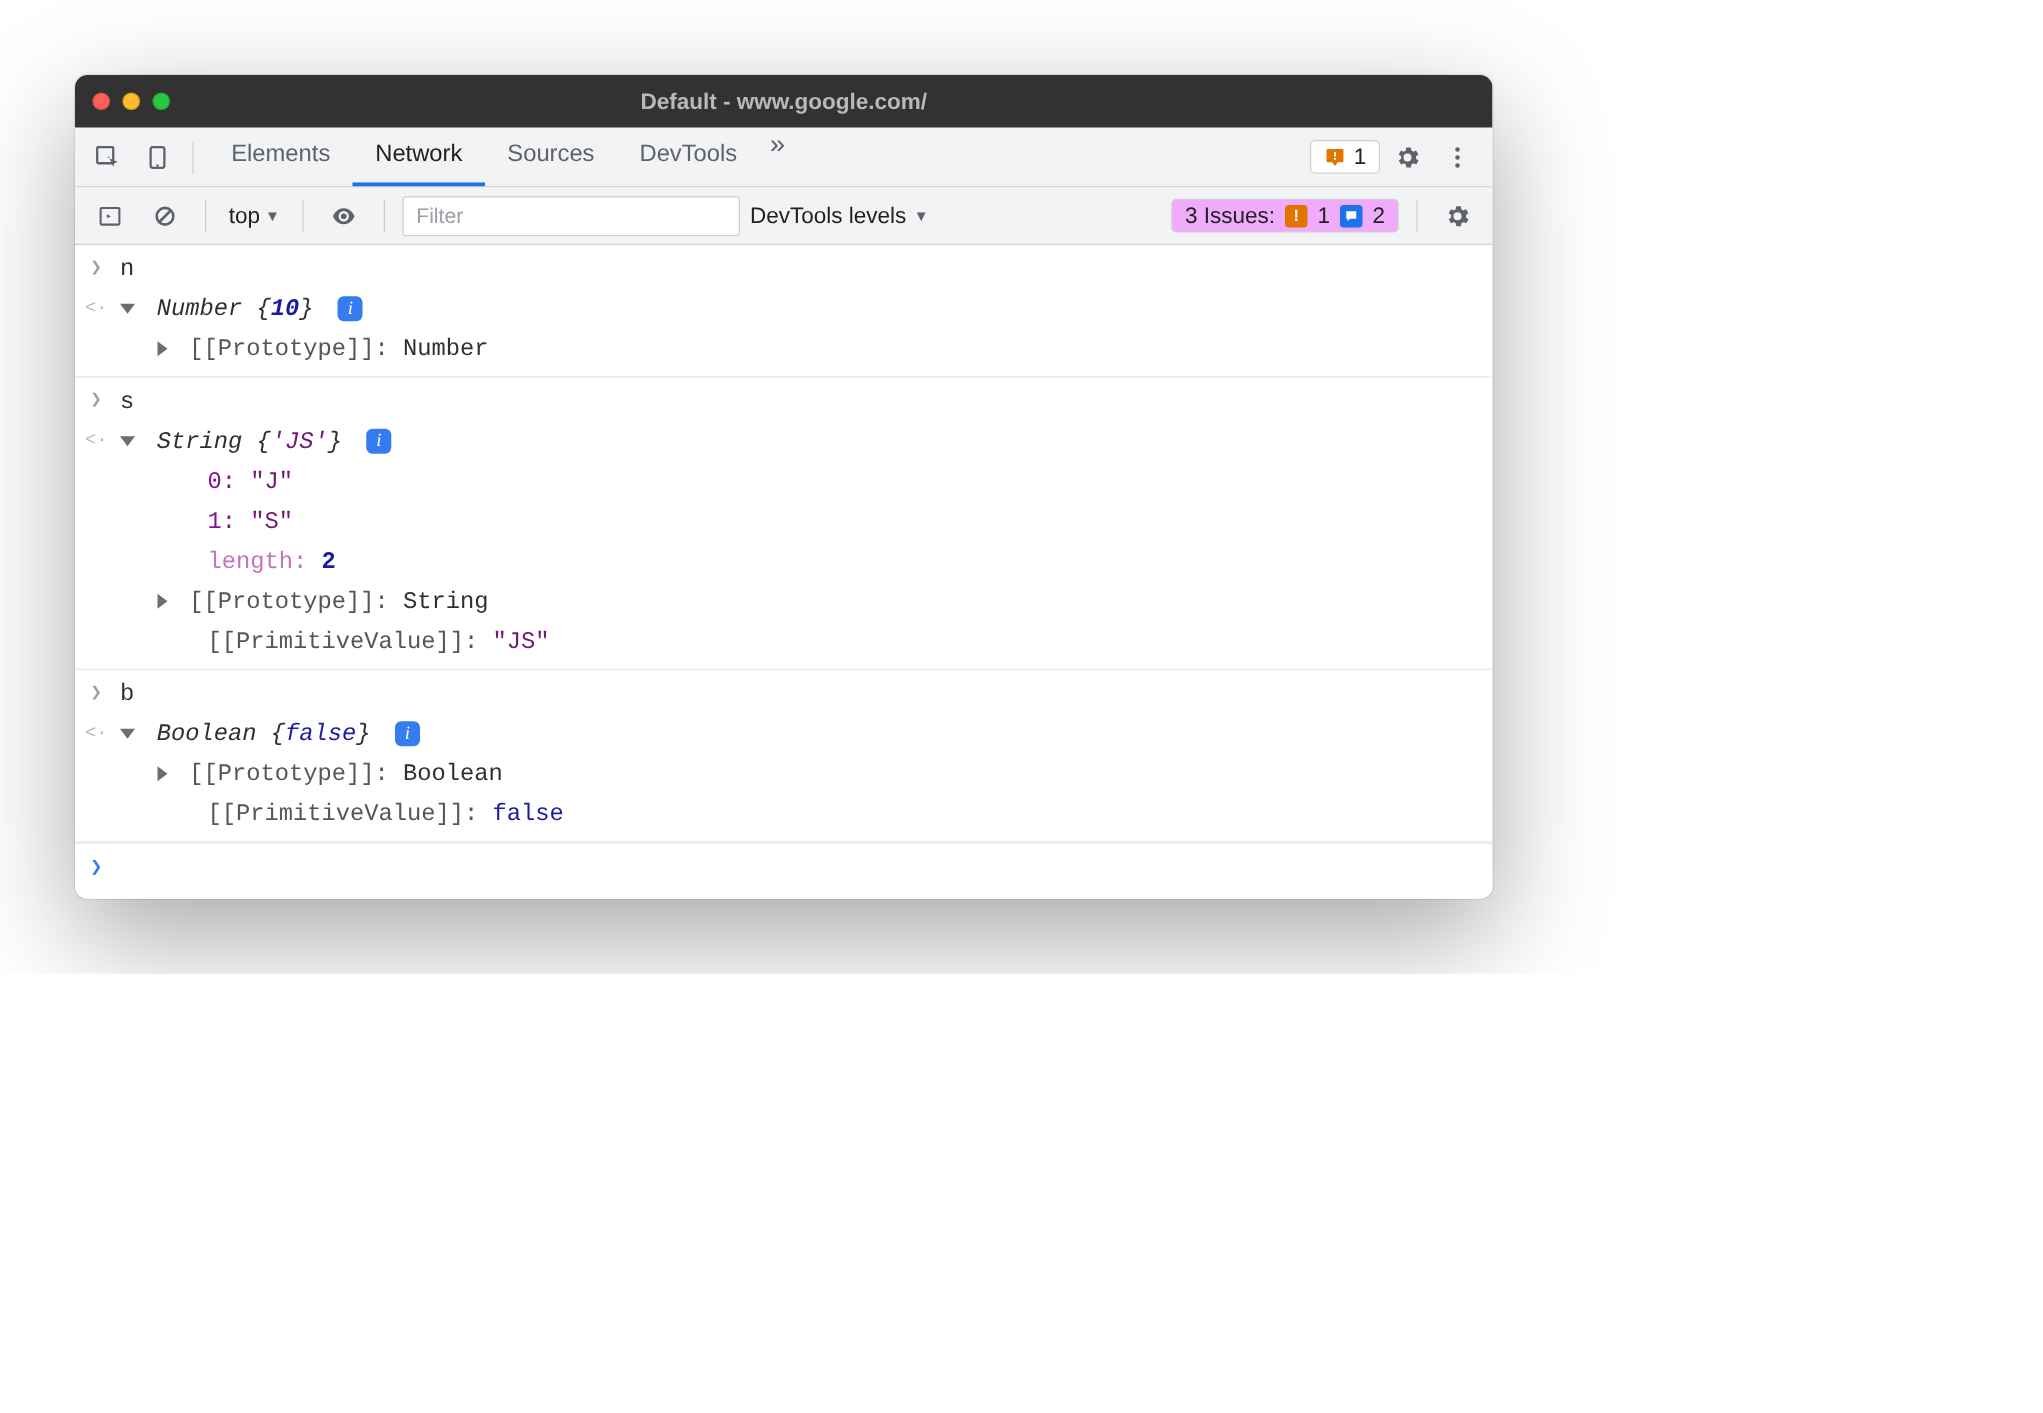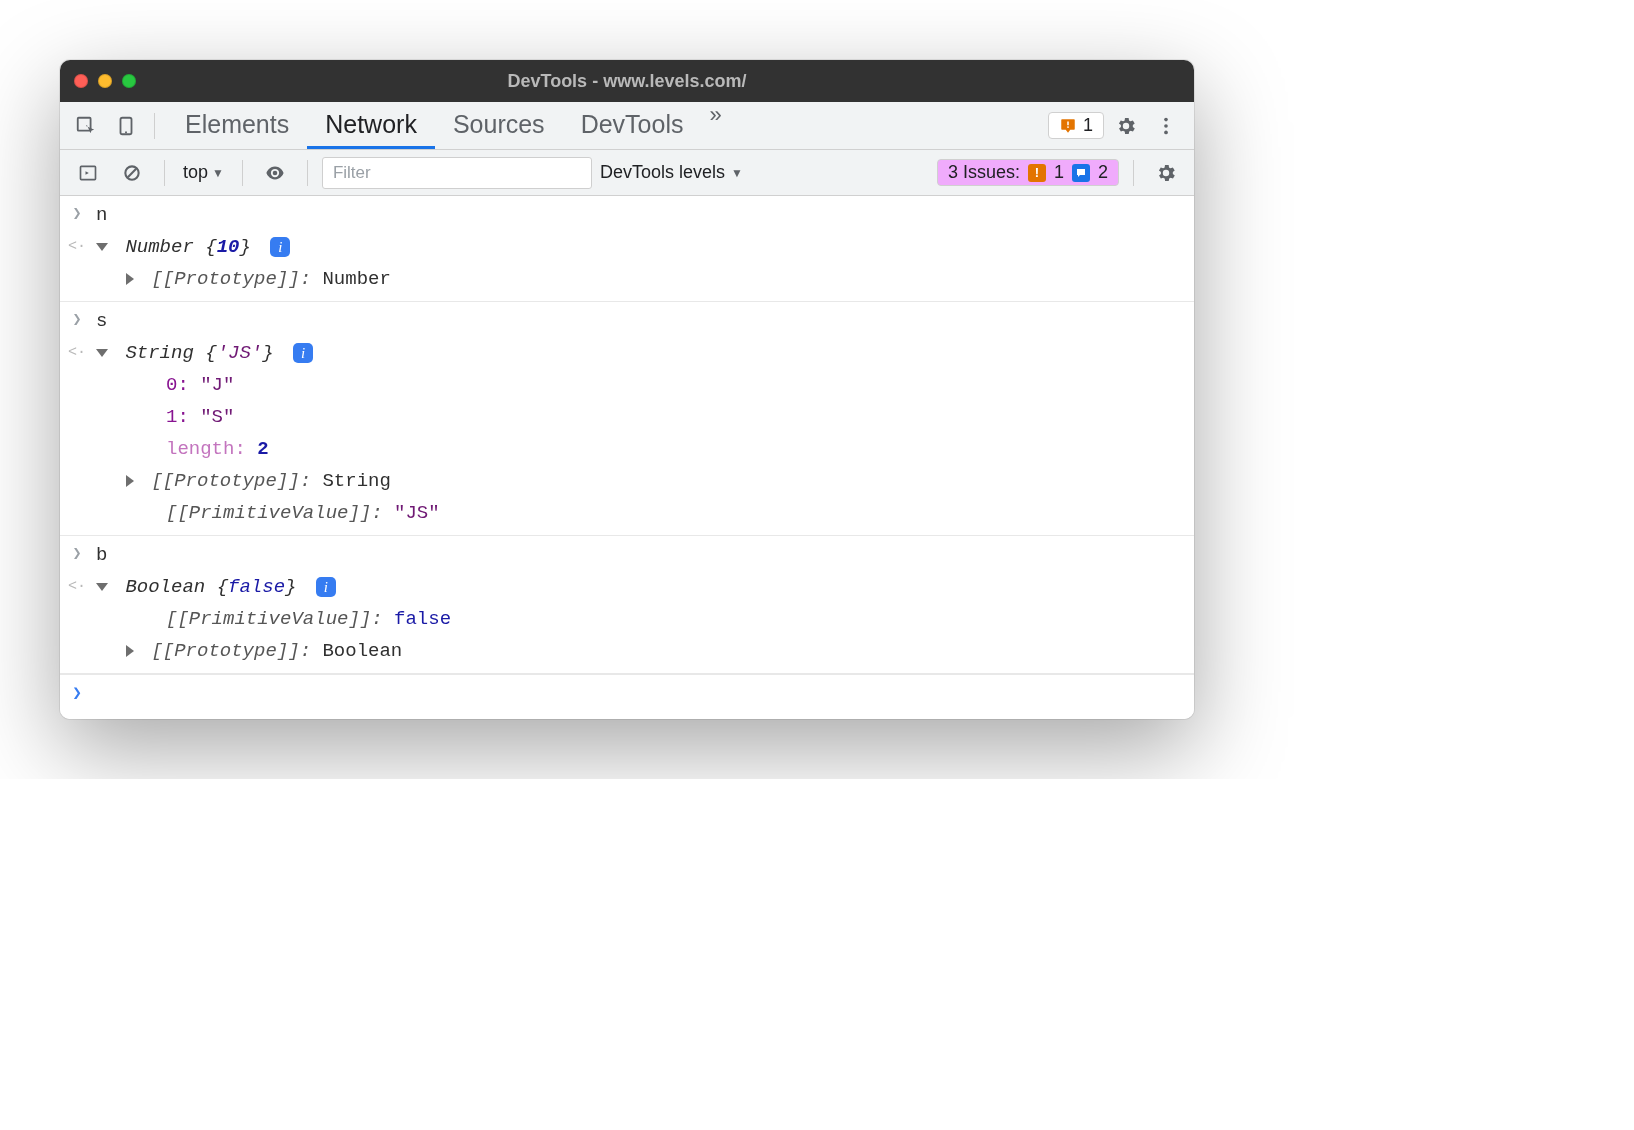--- a/index.html
+++ b/index.html
@@ -56,21 +56,21 @@
     width:36px; height:36px;
     display:flex; align-items:center; justify-content:center;
     color:#5f6368;
     border-radius:4px;
   }
   .divider { width:1px; height:26px; background:#cfcfcf; margin:0 6px; }
   .tabs { display:flex; align-items:stretch; height:100%; gap: 0; margin-left:2px;}
   .tab {
     display:flex; align-items:center;
     padding: 0 18px;
-    color:#5f6368; font-size:25px;
+    color:#5f6368; font-size:19px;
     cursor:pointer;
     border-bottom: 3px solid transparent;
     height:100%;
   }
   .tab.active { color:#202124; border-bottom-color:#1a73e8; }
   .more-tabs { color:#5f6368; padding:0 8px; font-size:22px; }
   .spacer { flex:1; }
   .warn-badge {
     display:flex; align-items:center; gap:6px;
     background:#fff; border:1px solid #d0d0d0;
@@ -134,21 +134,21 @@
   .line { line-height:26px; }
   .indent1 { padding-left:30px; }
   .indent2 { padding-left:70px; }
   .tri { display:inline-block; width:0;height:0; vertical-align:middle; margin-right:6px;}
   .tri.down { border-left:6px solid transparent; border-right:6px solid transparent; border-top:8px solid #6e6e6e; }
   .tri.right{ border-top:6px solid transparent; border-bottom:6px solid transparent; border-left:8px solid #6e6e6e; }
   .cls { font-style:italic; color:#303030; }
   .num { color:#1a1aa6;font-weight:bold; }
   .str { color:#701a75; }
   .idx { color:#881391; }
-  .prop { color:#565656;font-style:italic; }
+  .prop { color:#565656; }
   .propL { color:#c374be; }
   .false { color:#1a1aa6; }
   .info-badge {
     display:inline-flex; align-items:center; justify-content:center;
     width:20px; height:20px; border-radius:5px;
     background:#367cf1; color:#fff;
     font-style:italic; font-family:Georgia, serif; font-size:15px;
     margin-left:8px; vertical-align:middle;
   }
   .prompt-row {
@@ -162,21 +162,21 @@
 <body>
 
 <div class="window">
 
   <div class="titlebar">
     <div class="traffic">
       <div class="light red"></div>
       <div class="light yellow"></div>
       <div class="light green"></div>
     </div>
-    <div class="title">DevTools - www.levels.com/</div>
+    <div class="title">Default - www.google.com/</div>
   </div>
 
   <div class="tabbar">
     <div class="icon-btn">
       <svg viewBox="0 0 24 24" width="22" height="22" fill="none" stroke="currentColor" stroke-width="2">
         <rect x="3" y="3" width="14" height="14" rx="1"></rect>
         <path d="M12 12 l9 4 -3 1 -1 3 -4 -9z" fill="currentColor" stroke="none"></path>
       </svg>
     </div>
     <div class="icon-btn">
@@ -353,33 +353,33 @@
         <div class="gutter gray">&lt;·</div>
         <div class="line">
           <span class="tri down"></span>
           <span class="cls">Boolean</span>
           <span class="cls"> </span><span class="cls">{</span><span class="false cls">false</span><span class="cls">}</span>
           <span class="info-badge">i</span>
         </div>
       </div>
       <div class="row">
         <div class="gutter"></div>
-        <div class="line indent2">
-          <span class="prop">[[PrimitiveValue]]:</span>
-          <span> </span><span class="false">false</span>
-        </div>
-      </div>
-      <div class="row">
-        <div class="gutter"></div>
         <div class="line indent1">
           <span class="tri right"></span>
           <span class="prop">[[Prototype]]:</span>
           <span> </span><span>Boolean</span>
         </div>
       </div>
+      <div class="row">
+        <div class="gutter"></div>
+        <div class="line indent2">
+          <span class="prop">[[PrimitiveValue]]:</span>
+          <span> </span><span class="false">false</span>
+        </div>
+      </div>
     </div>
 
     <div class="prompt-row">
       <div class="gutter blue">❯</div>
     </div>
 
   </div>
 </div>
 
 </body></html>

